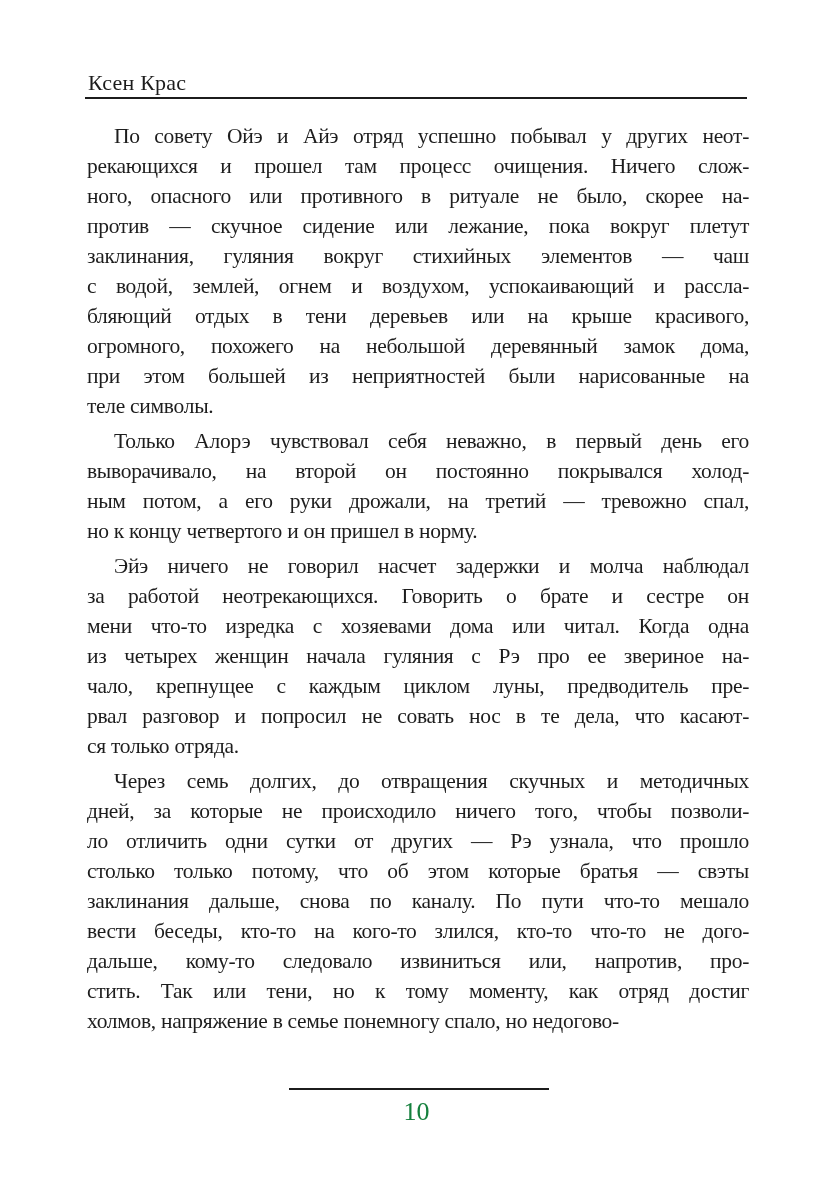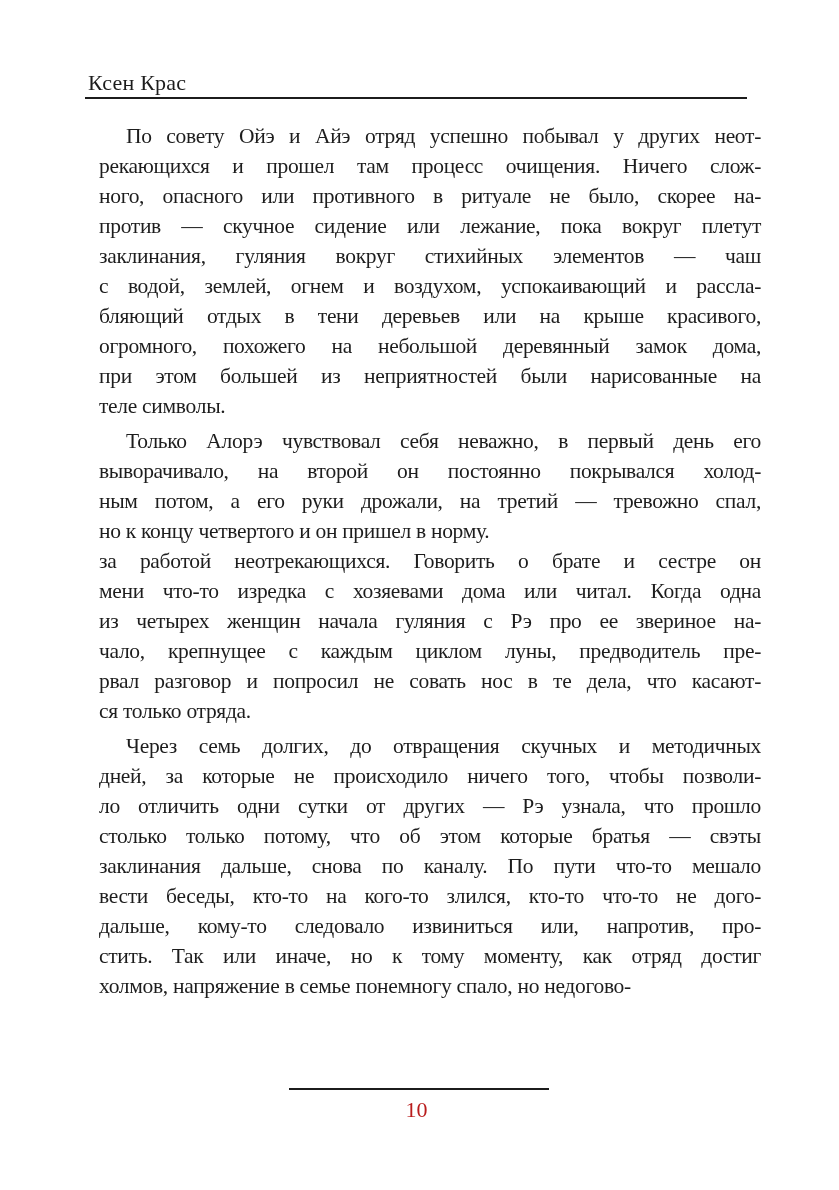--- a/index.html
+++ b/index.html
@@ -30,21 +30,21 @@
   .head-rule {
     position: absolute;
     left: 85px;
     top: 97px;
     width: 662px;
     height: 2px;
     background: #1c1c1c;
   }
   .text-block {
     position: absolute;
-    left: 99px;
+    left: 87px;
     top: 121px;
     width: 662px;
     font-size: 21.5px;
     letter-spacing: -0.3px;
     color: #1d1d1d;
   }
   .line {
     line-height: 30px;
     text-align: justify;
     text-align-last: justify;
@@ -66,22 +66,22 @@
     width: 260px;
     height: 2px;
     background: #1c1c1c;
   }
   .page-number {
     position: absolute;
     left: 0;
     top: 1097px;
     width: 100%;
     text-align: center;
-    font-size: 22px;
-    color: #b91c1c;
+    font-size: 26px;
+    color: #15803d;
   }
 </style>
 </head>
 <body>
 
 <div class="page">
 
   <div class="running-head">
     <span>Ксен Крас</span>
   </div>
@@ -96,34 +96,35 @@
       <div class="line">заклинания, гуляния вокруг стихийных элементов — чаш</div>
       <div class="line">с водой, землей, огнем и воздухом, успокаивающий и рассла-</div>
       <div class="line">бляющий отдых в тени деревьев или на крыше красивого,</div>
       <div class="line">огромного, похожего на небольшой деревянный замок дома,</div>
       <div class="line">при этом большей из неприятностей были нарисованные на</div>
       <div class="line last">теле символы.</div>
       <div class="line first para-start">Только Алорэ чувствовал себя неважно, в первый день его</div>
       <div class="line">выворачивало, на второй он постоянно покрывался холод-</div>
       <div class="line">ным потом, а его руки дрожали, на третий — тревожно спал,</div>
       <div class="line last">но к концу четвертого и он пришел в норму.</div>
+      <div class="line first para-start">Эйэ ничего не говорил насчет задержки и молча наблюдал</div>
       <div class="line">за работой неотрекающихся. Говорить о брате и сестре он</div>
       <div class="line">мени что-то изредка с хозяевами дома или читал. Когда одна</div>
       <div class="line">из четырех женщин начала гуляния с Рэ про ее звериное на-</div>
       <div class="line">чало, крепнущее с каждым циклом луны, предводитель пре-</div>
       <div class="line">рвал разговор и попросил не совать нос в те дела, что касают-</div>
       <div class="line last">ся только отряда.</div>
       <div class="line first para-start">Через семь долгих, до отвращения скучных и методичных</div>
       <div class="line">дней, за которые не происходило ничего того, чтобы позволи-</div>
       <div class="line">ло отличить одни сутки от других — Рэ узнала, что прошло</div>
       <div class="line">столько только потому, что об этом которые братья — свэты</div>
       <div class="line">заклинания дальше, снова по каналу. По пути что-то мешало</div>
       <div class="line">вести беседы, кто-то на кого-то злился, кто-то что-то не дого-</div>
       <div class="line">дальше, кому-то следовало извиниться или, напротив, про-</div>
-      <div class="line">стить. Так или иначе, но к тому моменту, как отряд достиг</div>
+      <div class="line">стить. Так или тени, но к тому моменту, как отряд достиг</div>
       <div class="line last">холмов, напряжение в семье понемногу спало, но недогово-</div>
     </div>
 
   <div class="foot-rule"></div>
 
   <div class="page-number">10</div>
 
 </div>
 
 </body></html>

